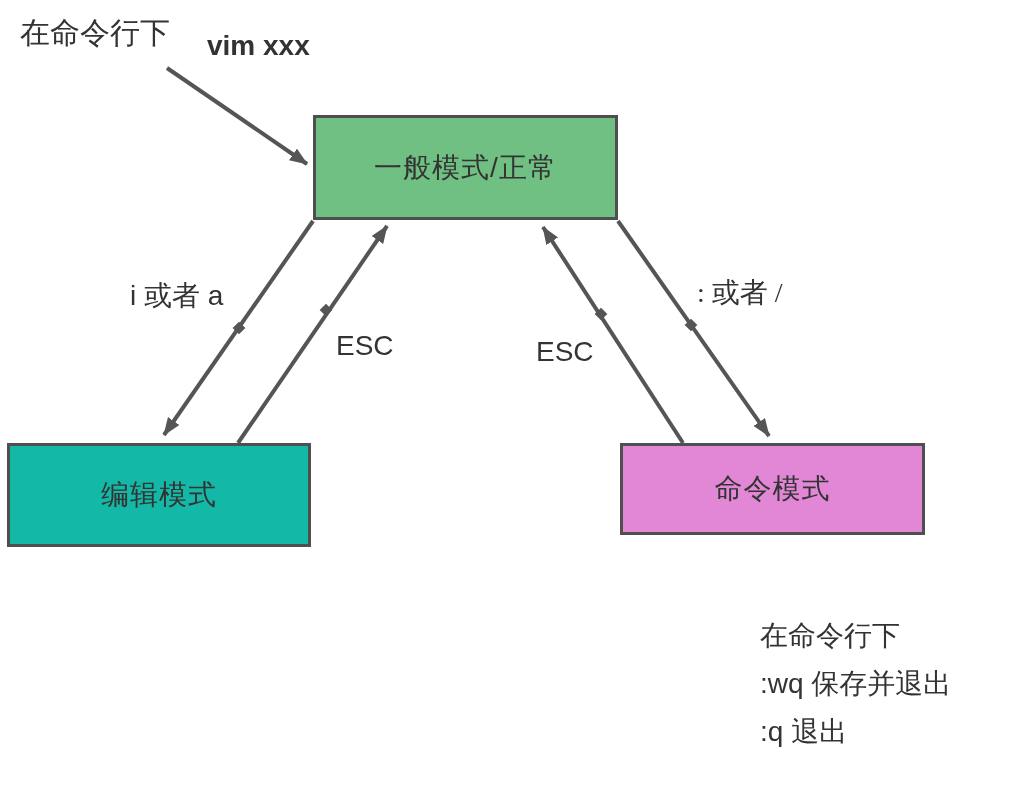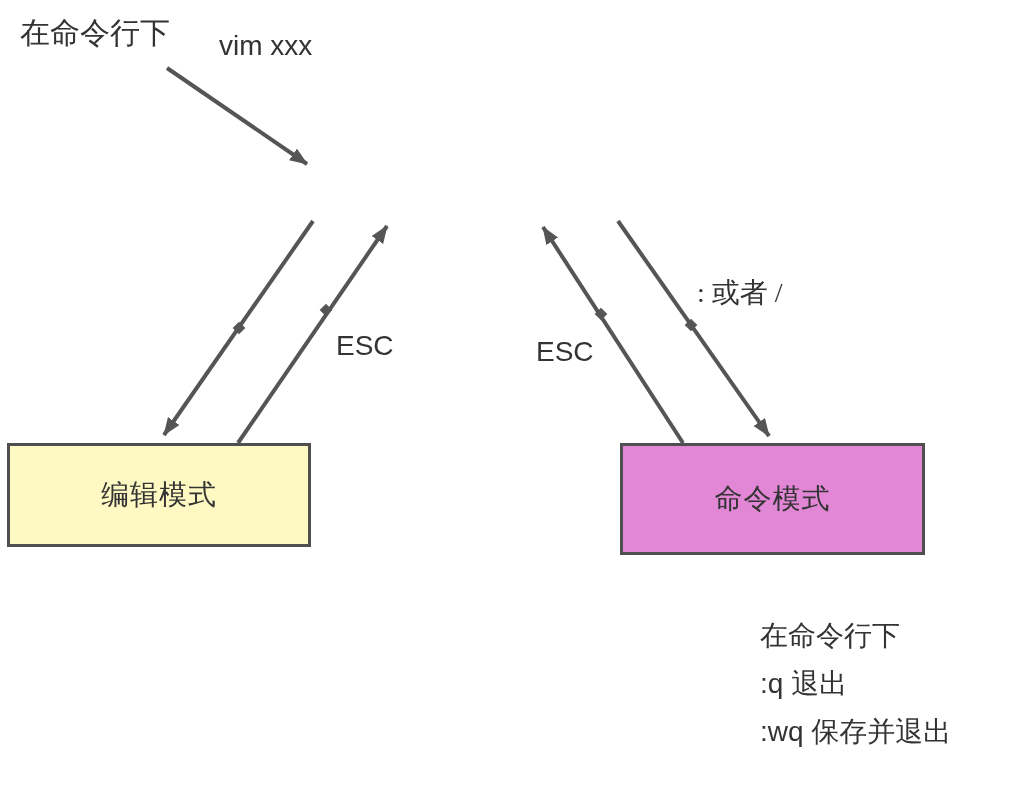--- a/index.html
+++ b/index.html
@@ -13,25 +13,25 @@
   }
   #connector-layer{position:absolute;left:0;top:0;width:1036px;height:812px;}
   .node{
     position:absolute;
     border:3px solid #4f4f4f;
     display:flex;align-items:center;justify-content:center;
     font-size:28px;letter-spacing:1px;color:#333333;
     box-sizing:border-box;
   }
   #node-normal{left:313px;top:115px;width:305px;height:105px;background:#71c083;}
-  #node-edit{left:7px;top:443px;width:304px;height:104px;background:#fef9c3;}
-  #node-command{left:620px;top:443px;width:305px;height:112px;background:#e287d6;}
+  #node-edit{left:7px;top:443px;width:304px;height:104px;background:#14b8a6;}
+  #node-command{left:620px;top:443px;width:305px;height:92px;background:#e287d6;}
   .floating-label{position:absolute;font-size:28px;white-space:nowrap;color:#333333;}
   #label-cmdline-top{left:20px;top:13px;font-size:30px;}
-  #label-vim{left:219px;top:30px;}
+  #label-vim{left:207px;top:30px;font-weight:bold;}
   #label-i-or-a{left:130px;top:277px;}
   #label-esc-left{left:336px;top:330px;}
   #label-esc-right{left:536px;top:336px;}
   #label-colon-slash{left:697px;top:274px;font-family:Liberation Serif, serif;}
   #notes{position:absolute;left:760px;top:612px;font-size:28px;line-height:48px;}
   .note-line{white-space:nowrap;}
 </style>
 </head>
 <body>
 
@@ -56,35 +56,39 @@
     <rect x="-4.5" y="-4.5" width="9" height="9" fill="#555555" transform="translate(601,314) rotate(45)"></rect>
 
     <line x1="618" y1="221" x2="769" y2="436" stroke="#555555" stroke-width="4" marker-end="url(#arrowhead)"></line>
     <rect x="-4.5" y="-4.5" width="9" height="9" fill="#555555" transform="translate(691,325) rotate(45)"></rect>
   </svg>
 
   <div class="floating-label" id="label-cmdline-top">在命令行下</div>
 
   <div class="floating-label" id="label-vim">vim xxx</div>
 
+  <div class="node" id="node-normal">
+    <span>一般模式/正常</span>
+  </div>
 
   <div class="node" id="node-edit">
     <span>编辑模式</span>
   </div>
 
   <div class="node" id="node-command">
     <span>命令模式</span>
   </div>
 
+  <div class="floating-label" id="label-i-or-a">i 或者 a</div>
 
   <div class="floating-label" id="label-esc-left">ESC</div>
 
   <div class="floating-label" id="label-esc-right">ESC</div>
 
   <div class="floating-label" id="label-colon-slash">: 或者 /</div>
 
   <div id="notes">
     <div class="note-line">在命令行下</div>
+    <div class="note-line">:wq 保存并退出</div>
     <div class="note-line">:q 退出</div>
-    <div class="note-line">:wq 保存并退出</div>
   </div>
 
 </div>
 
 </body></html>

